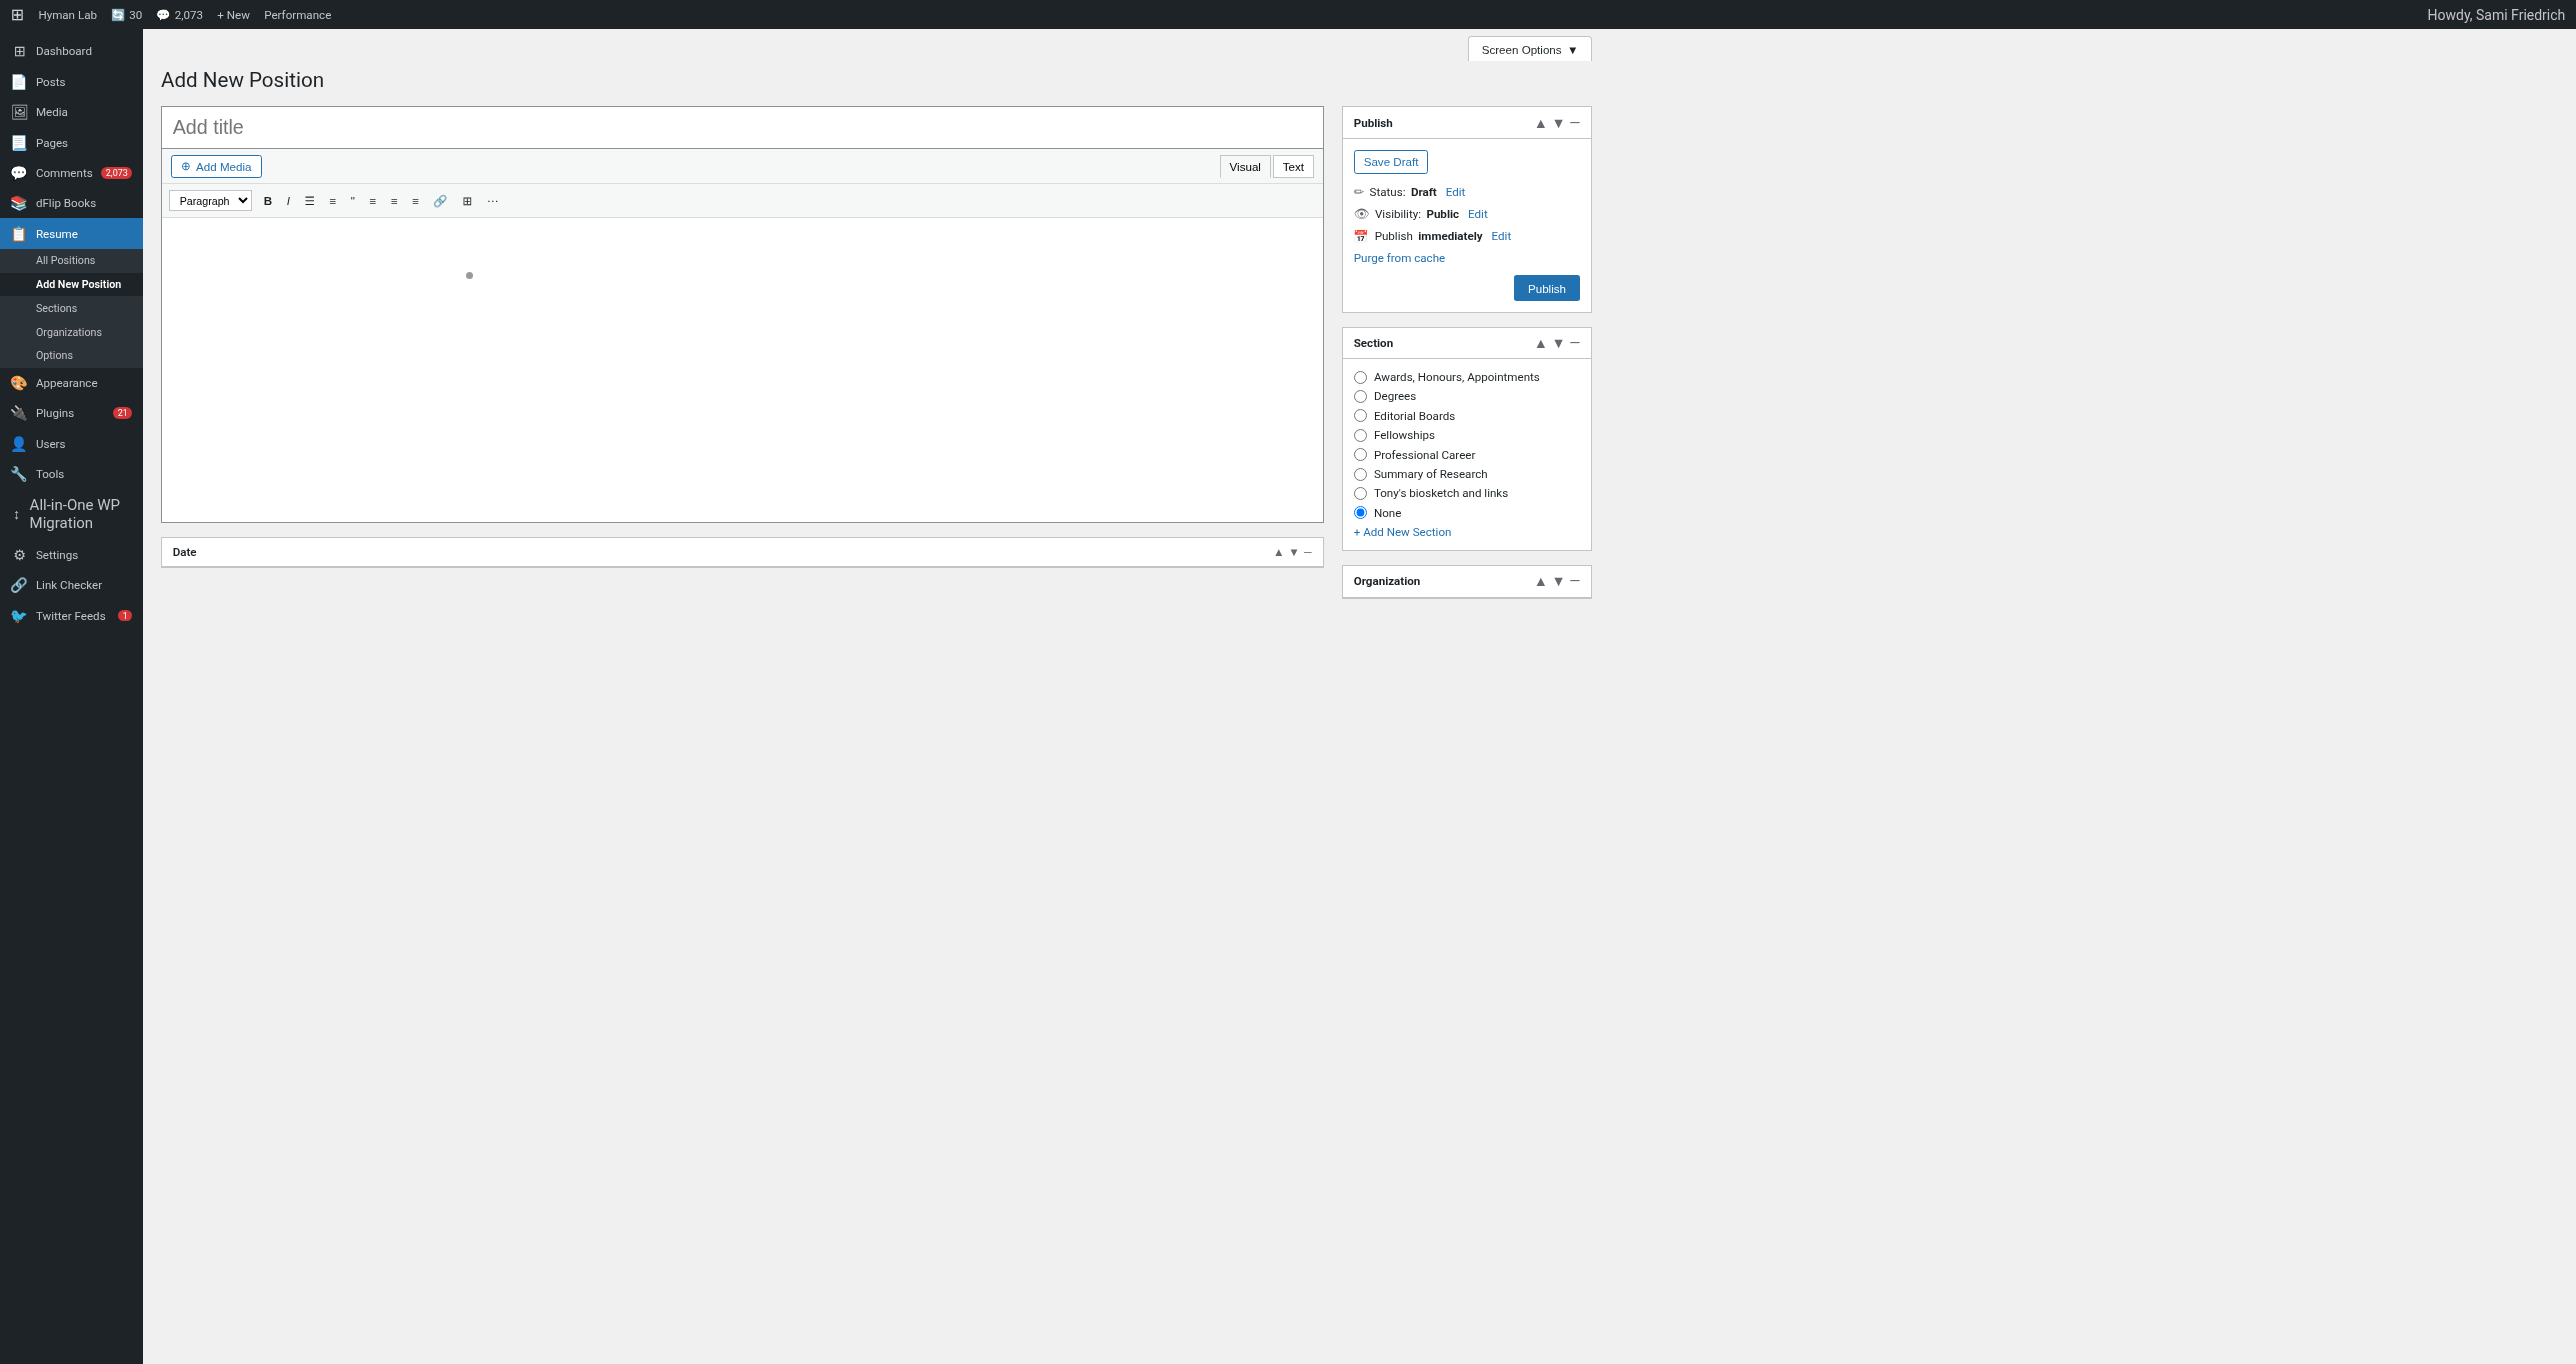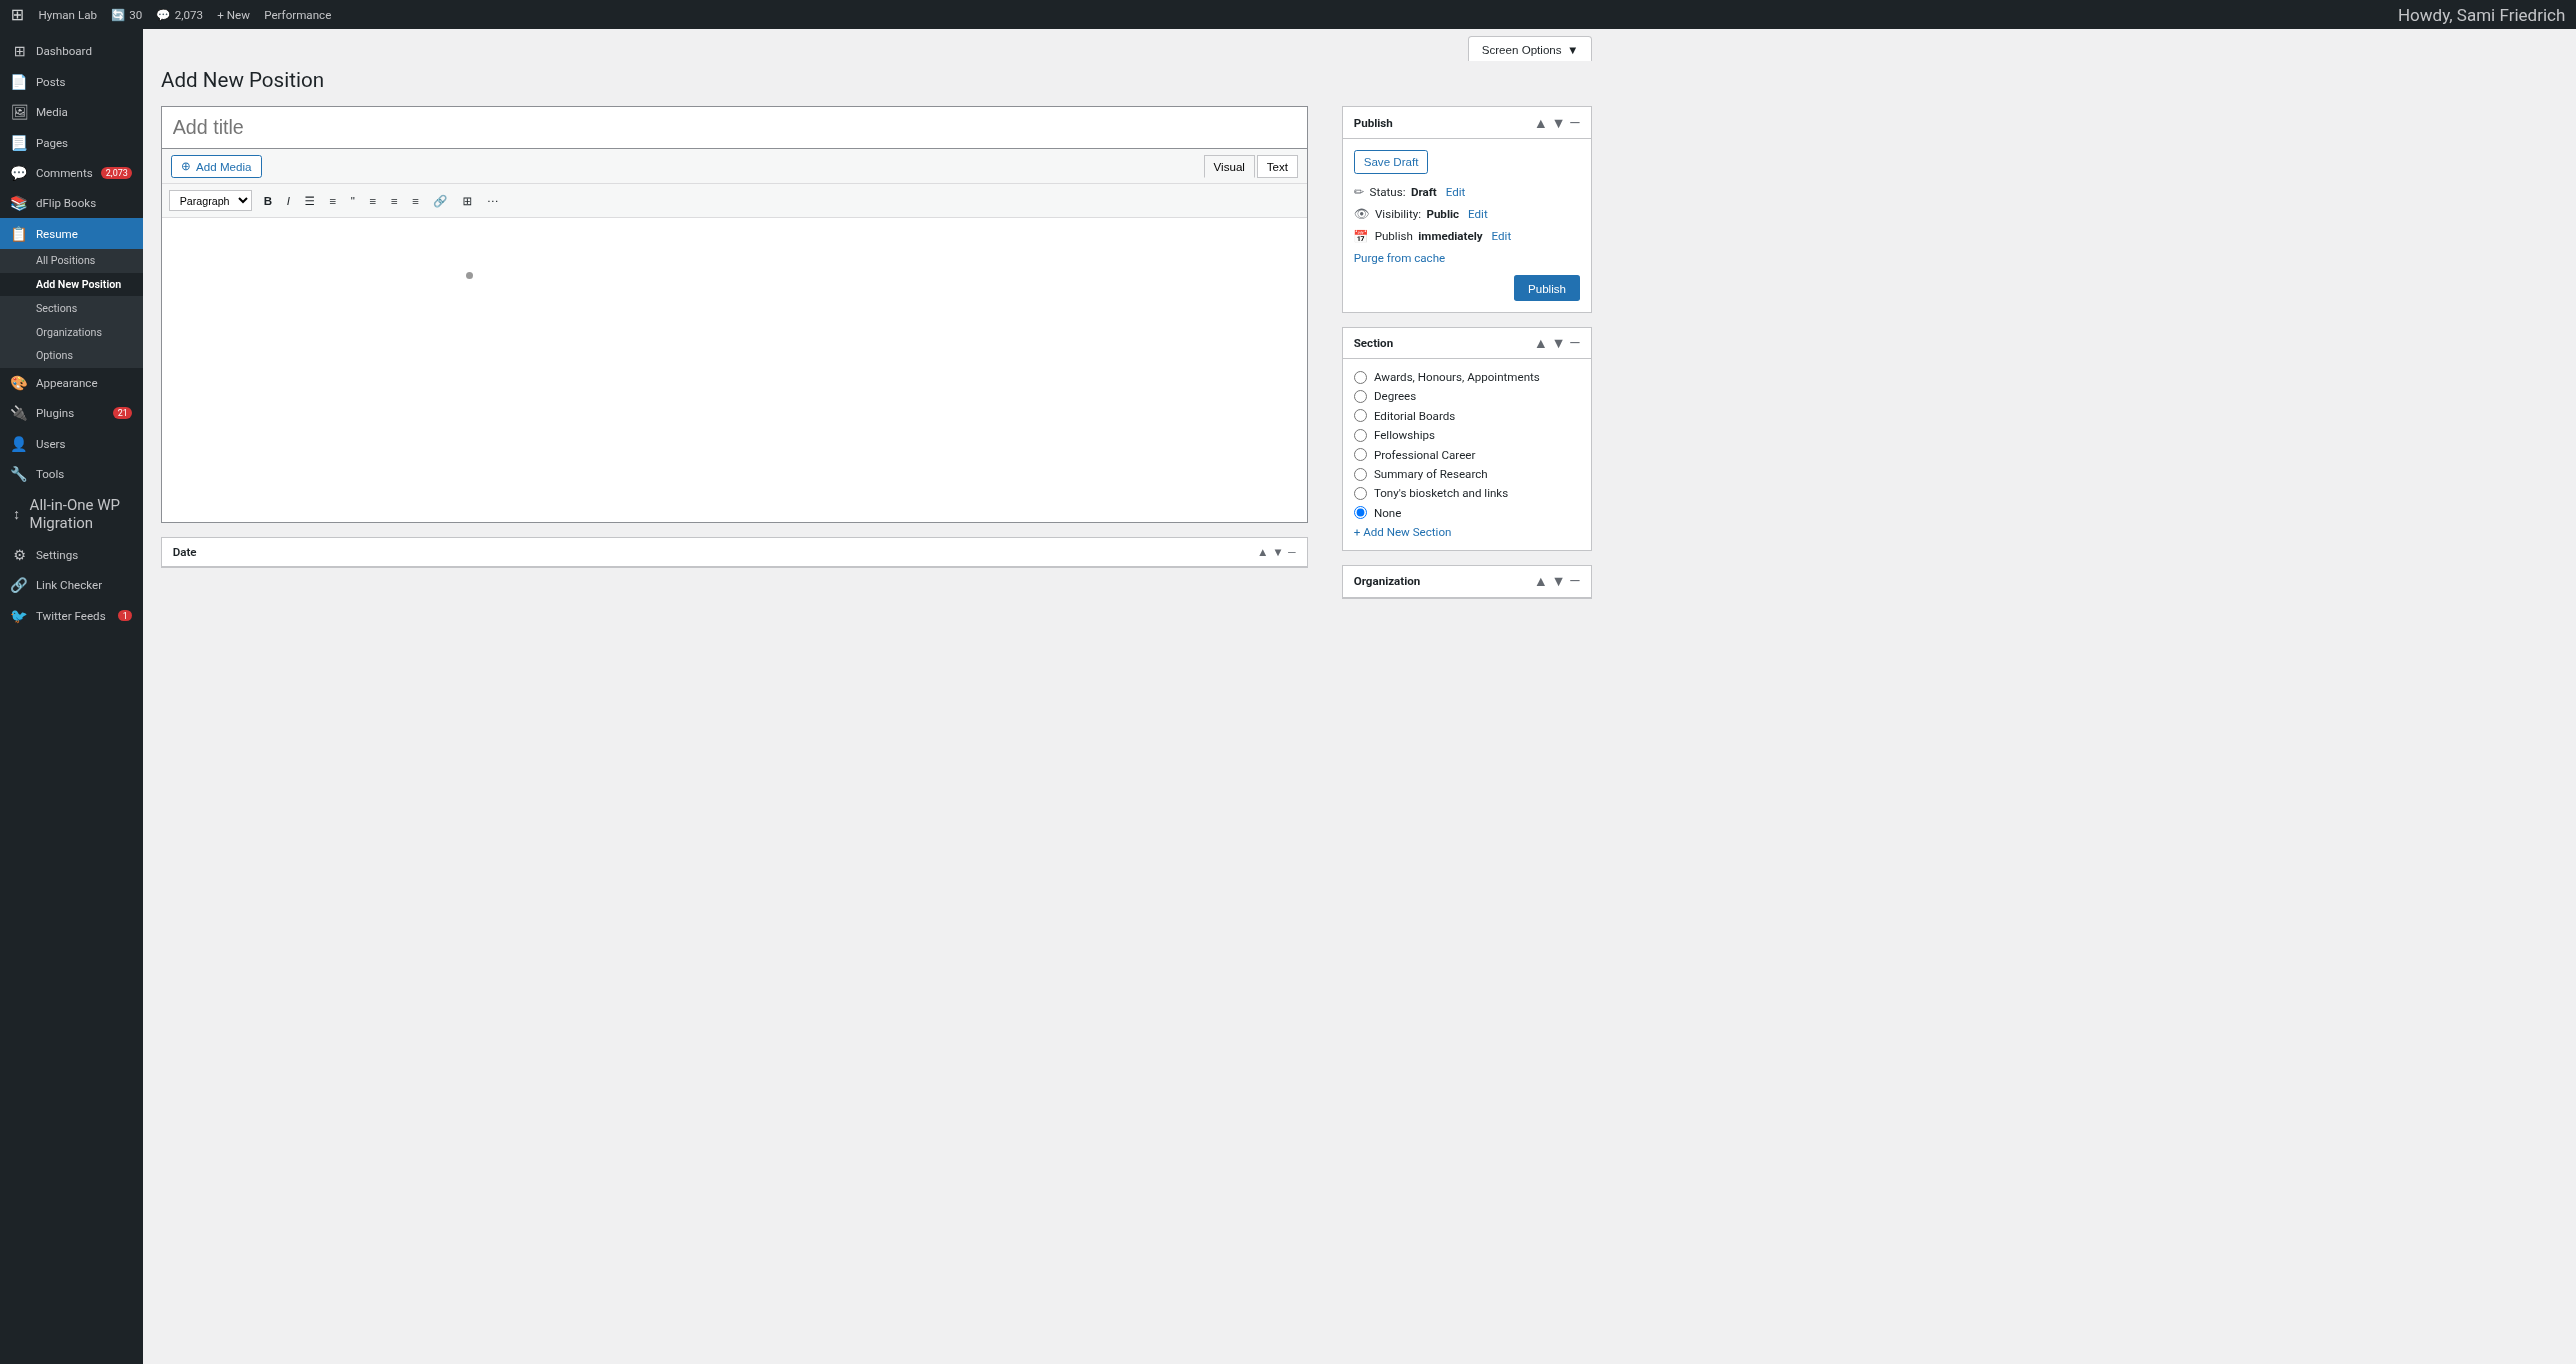--- a/index.html
+++ b/index.html
@@ -13,21 +13,21 @@
       display: flex;
       align-items: center;
       padding: 0 10.7px;
       gap: 14.3px;
       position: fixed;
       top: 0; left: 0; right: 0;
       z-index: 9999;
     }
     .adminbar-logo { color: #fff; font-size: 16px; opacity: 0.8; cursor: pointer; }
     .adminbar-item { color: #c3c4c7; font-size: 11.6px; cursor: pointer; display: flex; align-items: flex-end; gap: 3.6px; }
-    .adminbar-right { margin-left: auto; color: #c3c4c7; font-size: 17px; text-align: center; }
+    .adminbar-right { margin-left: auto; color: #c3c4c7; font-size: 14px; text-align: center; }
 
     
     .wp-layout { display: flex; margin-top: 29px; min-height: calc(100vh - 29px); }
 
     
     #adminmenu {
       width: 143px;
       background: #1d2327;
       flex-shrink: 0;
       padding-top: 7.2px;
@@ -98,21 +98,21 @@
     .page-title {
       font-size: 20.6px;
       font-weight: 400;
       color: #1d2327;
       margin-bottom: 14.3px;
     }
 
     
     .editor-wrapper {
       display: flex;
-      gap: 34px;
+      gap: 18px;
       align-items: flex-start;
       margin-top: 9px;
     }
     .editor-main { flex: 1; }
     .editor-sidebar { width: 250px; flex-shrink: 0; }
 
     
     .title-input {
       width: 100%;
       padding: 9px 10.7px;

